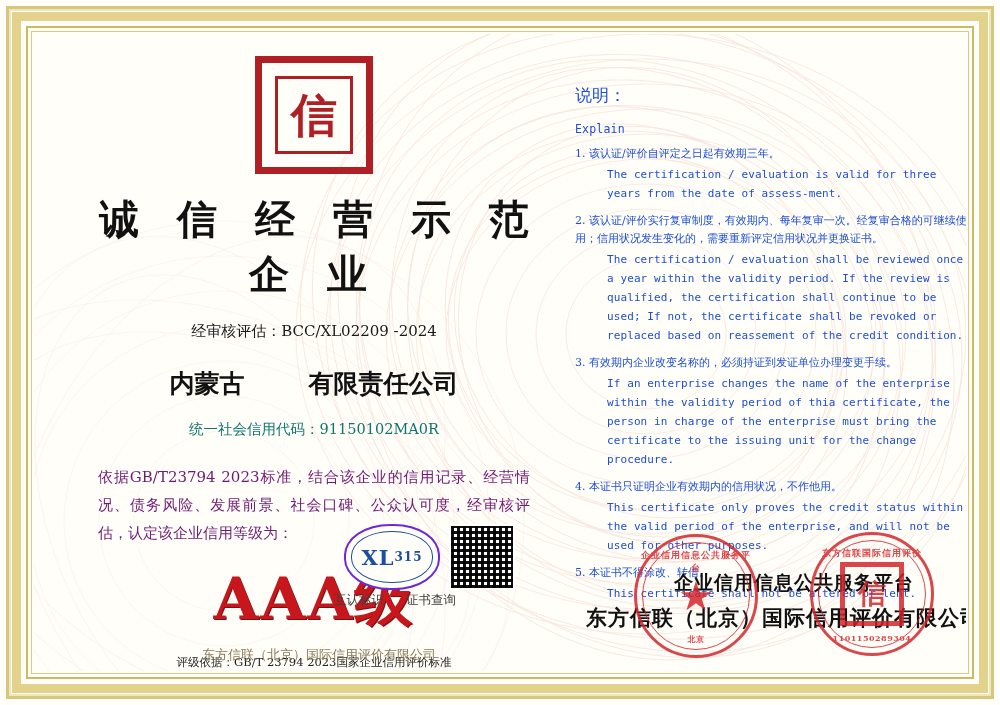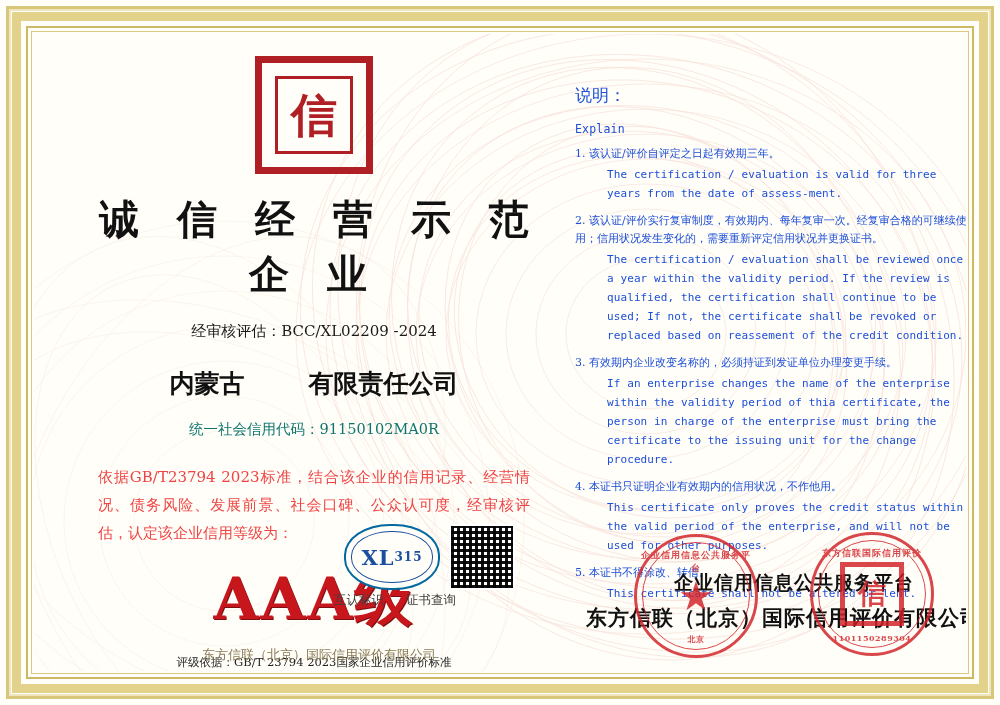--- a/index.html
+++ b/index.html
@@ -87,39 +87,39 @@
     display:flex;justify-content:center;align-items:baseline;gap:64px;
     font-size:25px;font-weight:bold;color:#111;
     font-family:"DejaVu Serif", serif;
   }
   .usci{
     margin-top:20px;font-size:14.5px;color:#0f766e;
     font-family:"DejaVu Serif", serif;
   }
   .para{
     margin:24px 34px 0 34px;
-    font-size:15px;line-height:28px;color:#ef4444;
+    font-size:15px;line-height:28px;color:#701a75;
     text-align:justify;
     font-family:"DejaVu Serif", serif;
   }
   .grade{
     margin-top:14px;
     font-size:58px;font-weight:bold;color:#c8161d;
     font-family:"DejaVu Serif", serif;
     letter-spacing:2px;
     text-shadow:1px 1px 0 #7d0f12;
   }
   .grade-basis{
     margin-top:16px;font-size:11.5px;color:#222;
     font-family:"DejaVu Serif", serif;
   }
   
   .xl-badge{
     position:absolute;left:310px;top:490px;width:92px;height:62px;
-    border:2px solid #0369a1;border-radius:46px/31px;
+    border:2px solid #6d28d9;border-radius:46px/31px;
     color:#1b4ea0;display:flex;align-items:center;justify-content:center;
     font-family:"DejaVu Serif", serif;
     background:#fffef8;
   }
   .xl-badge .in{
     width:80px;height:50px;border:1px solid #1b4ea0;border-radius:40px/25px;
     display:flex;align-items:center;justify-content:center;
     font-size:21px;font-weight:bold;letter-spacing:1px;
   }
   .xl-badge .in sup{font-size:12px;}

